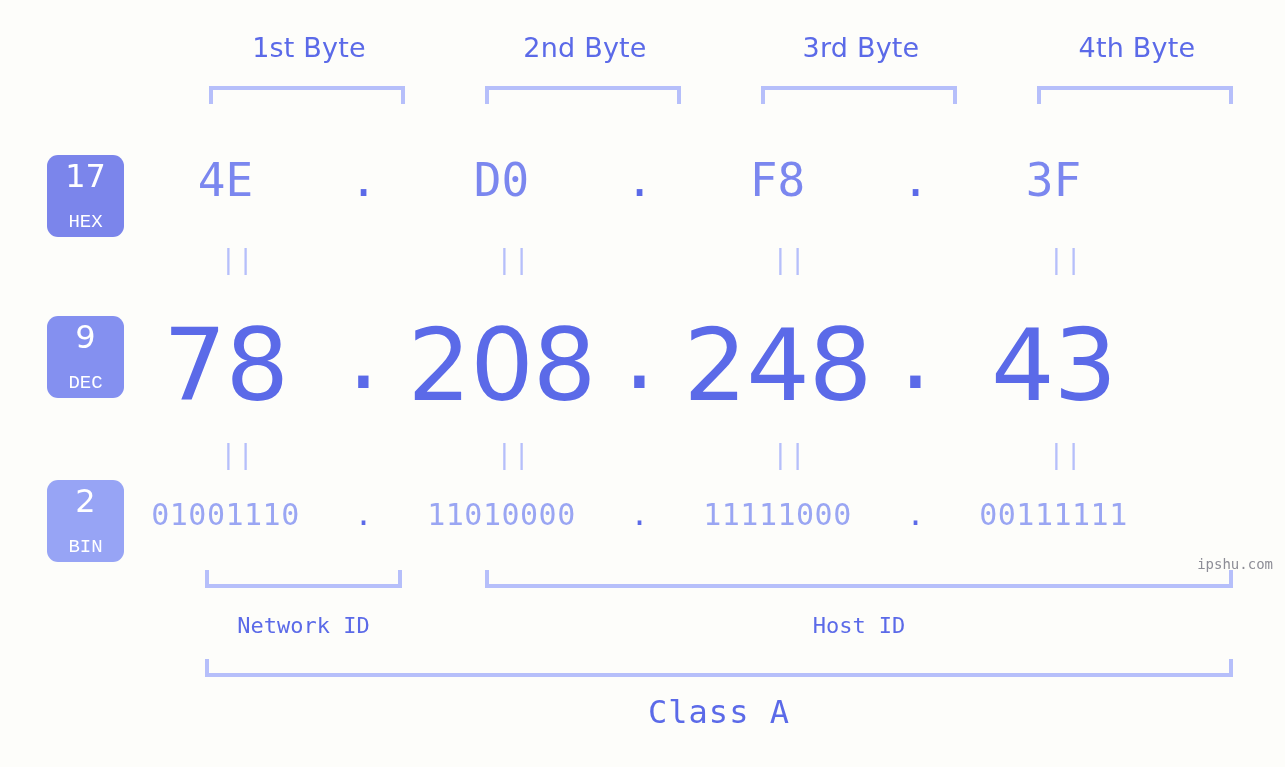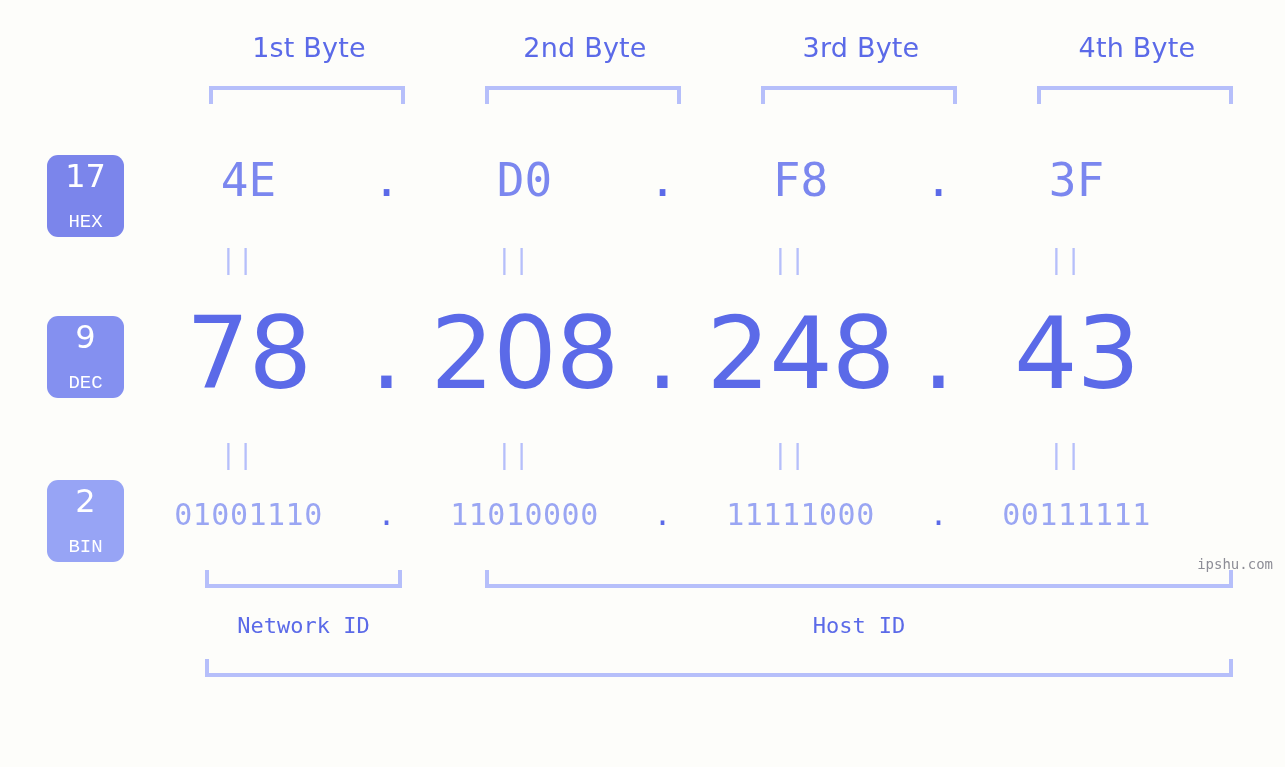--- a/index.html
+++ b/index.html
@@ -76,21 +76,21 @@
   .badge .nm {
     font-size: 19px;
     line-height: 22px;
     font-family: Liberation Mono, monospace;
     margin-top: 19px;
   }
 
   
   .row {
     position: absolute;
-    left: 151px;
+    left: 128px;
     width: 1130px;
     display: flex;
     align-items: flex-start;
   }
   .cell {
     flex: 0 0 195px;
     text-align: center;
     white-space: nowrap;
   }
   .sep {
@@ -115,20 +115,21 @@
   }
 
   
   .row-dec { top: 296px; }
   .row-dec .cell {
     font-family: "DejaVu Sans", sans-serif;
     font-size: 100px;
     line-height: 116px;
     color: #5b6ae8;
     letter-spacing: -1px;
+    margin-top: 12px;
   }
   .row-dec .sep {
     font-family: "DejaVu Sans", sans-serif;
     font-size: 100px;
     line-height: 116px;
     color: #5b6ae8;
   }
 
   
   .row-bin { top: 492px; }
@@ -279,16 +280,17 @@
     <div class="cell">00111111</div>
   </div>
 
   <div class="bracket-bottom" style="left:205px; top:570px; width:197px;"></div>
   <div class="bracket-bottom" style="left:485px; top:570px; width:748px;"></div>
 
   <div class="id-label" style="left:205px; top:613px; width:197px;">Network ID</div>
   <div class="id-label" style="left:485px; top:613px; width:748px;">Host ID</div>
 
   <div class="bracket-bottom" style="left:205px; top:659px; width:1028px;"></div>
+  <div class="class-label">Class A</div>
 
   <div class="watermark">ipshu.com</div>
 
 </div>
 
 </body></html>

